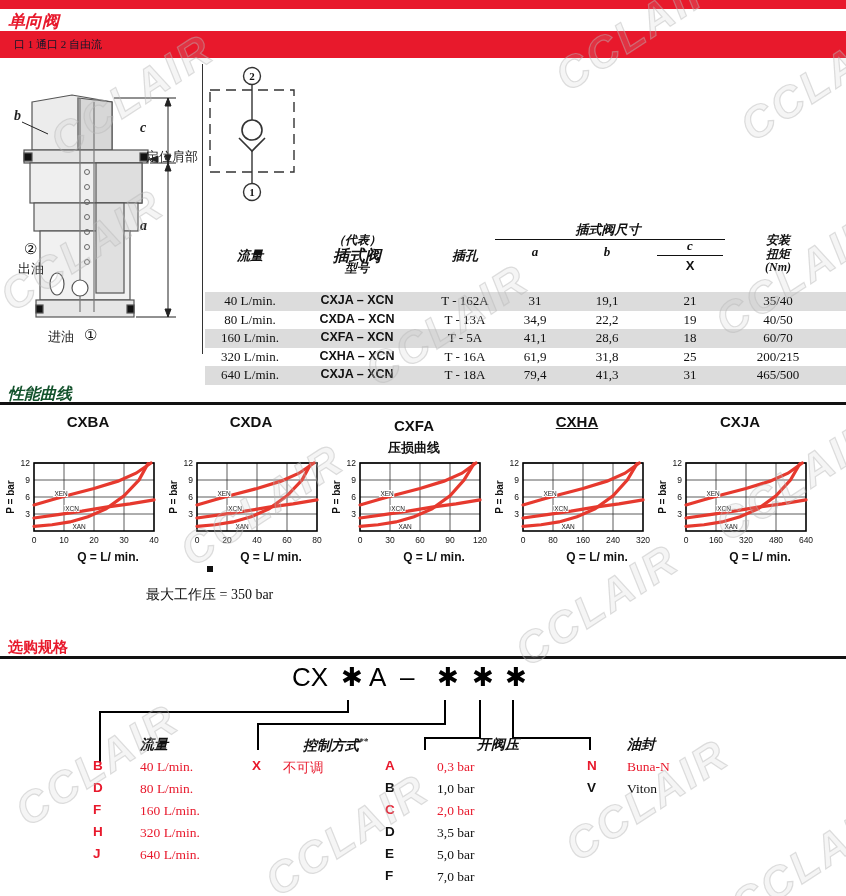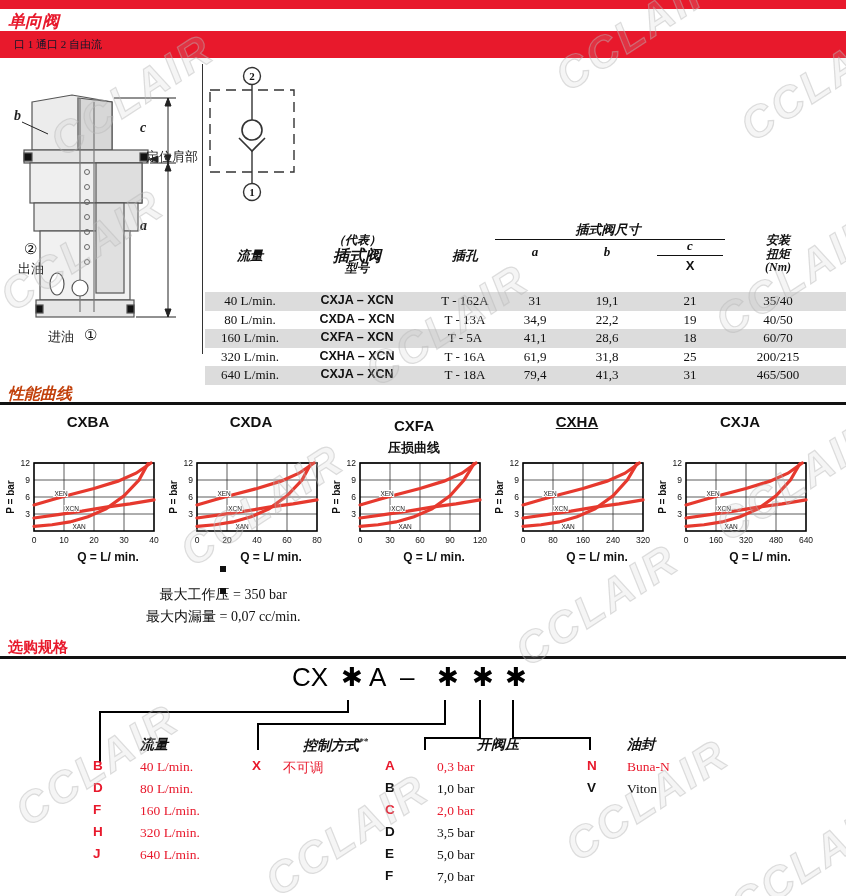--- a/index.html
+++ b/index.html
@@ -18,21 +18,21 @@
   .cjk-small{font-size:13px;color:#222;}
   
   .th-cjk{font-size:13px;font-weight:bold;font-style:italic;color:#111;white-space:nowrap;transform:translateX(-50%);}
   .th-dim{font-size:13px;font-style:italic;font-weight:bold;transform:translateX(-50%);}
   .hline{border-top:1.5px solid #111;height:0;}
   .trow{left:205px;width:641px;height:18.5px;}
   .trow.stripe{background:#dcdcdc;}
   .tcell{position:absolute;top:1px;font-size:13px;transform:translateX(-50%);white-space:nowrap;}
   .tcell.model{font-family:"Liberation Sans","DejaVu Sans",sans-serif;font-weight:bold;font-size:12.5px;}
   
-  .sec-heading{font-size:16px;font-weight:bold;font-style:italic;color:#c2410c;}
+  .sec-heading{font-size:16px;font-weight:bold;font-style:italic;color:#14532d;}
   .rule{left:0;width:846px;border-top:3px solid #111;}
   .chart-title{font-family:"Liberation Sans","DejaVu Sans",sans-serif;font-weight:bold;font-size:15px;
                transform:translateX(-50%);}
   .chart-sub{font-size:13px;font-weight:bold;transform:translateX(-50%);}
   .bullet-line{font-size:14px;display:flex;align-items:center;gap:14px;height:22px;flex-direction:column;}
   .bullet-sq{width:6px;height:6px;background:#111;flex:0 0 auto;}
   
   .order-heading{font-size:15px;font-weight:bold;color:#e8192c;}
   .code-part{position:absolute;font-family:"Liberation Sans","DejaVu Sans",sans-serif;
              font-weight:normal;font-size:26px;color:#000;}
@@ -343,24 +343,20 @@
       <text x="150" y="88" font-size="8.5" text-anchor="middle" font-family="Liberation Sans,sans-serif" fill="#111">640</text>
       <text x="10" y="42" font-size="10" font-weight="bold" text-anchor="middle" font-family="Liberation Sans,sans-serif" fill="#111" transform="rotate(-90 10 42)">P =  bar</text>
       <text x="104" y="106" font-size="12" font-weight="bold" text-anchor="middle" font-family="Liberation Sans,sans-serif" fill="#111">Q = L/  min.</text>
     </svg>
   </div>
 <div class="abs" id="bullets" style="left:146px;top:566px;">
     <div class="bullet-line">
       <span class="bullet-sq"></span>
       <span>最大工作压 = 350 bar</span>
     </div>
-    <div class="bullet-line">
-      <span class="bullet-sq"></span>
-      <span>最大内漏量 = 0,07 cc/min.</span>
-    </div>
   </div>
 
 <span class="abs order-heading" style="left:8px;top:638px;">选购规格</span>
 <div class="abs rule" style="top:656px;"></div>
 <div class="abs" id="order-code" style="left:0;top:662px;width:846px;height:40px;">
     <span class="code-part" style="left: 292px; top: 0px;">CX</span>
     <span class="code-part" style="left: 341px; top: 0px;">✱</span>
     <span class="code-part" style="left: 369px; top: 0px;">A</span>
     <span class="code-part" style="left: 400px; top: 0px;">–</span>
     <span class="code-part" style="left: 437px; top: 0px;">✱</span>

